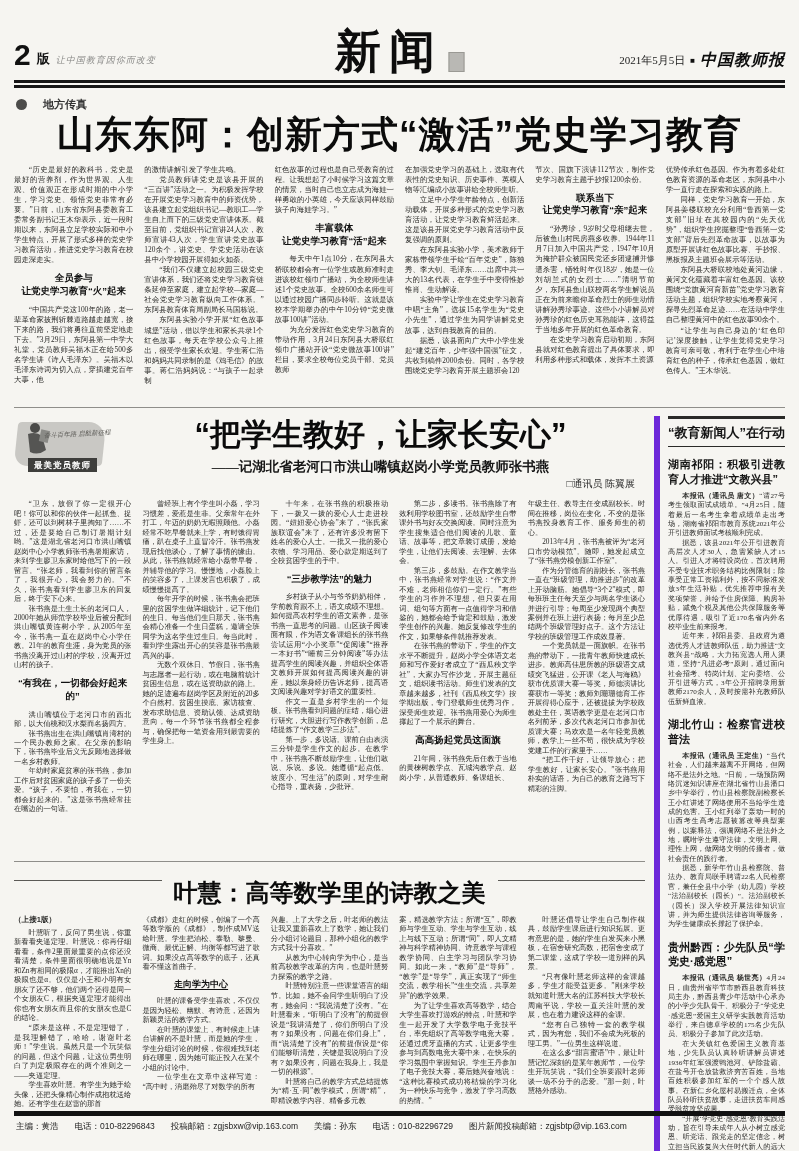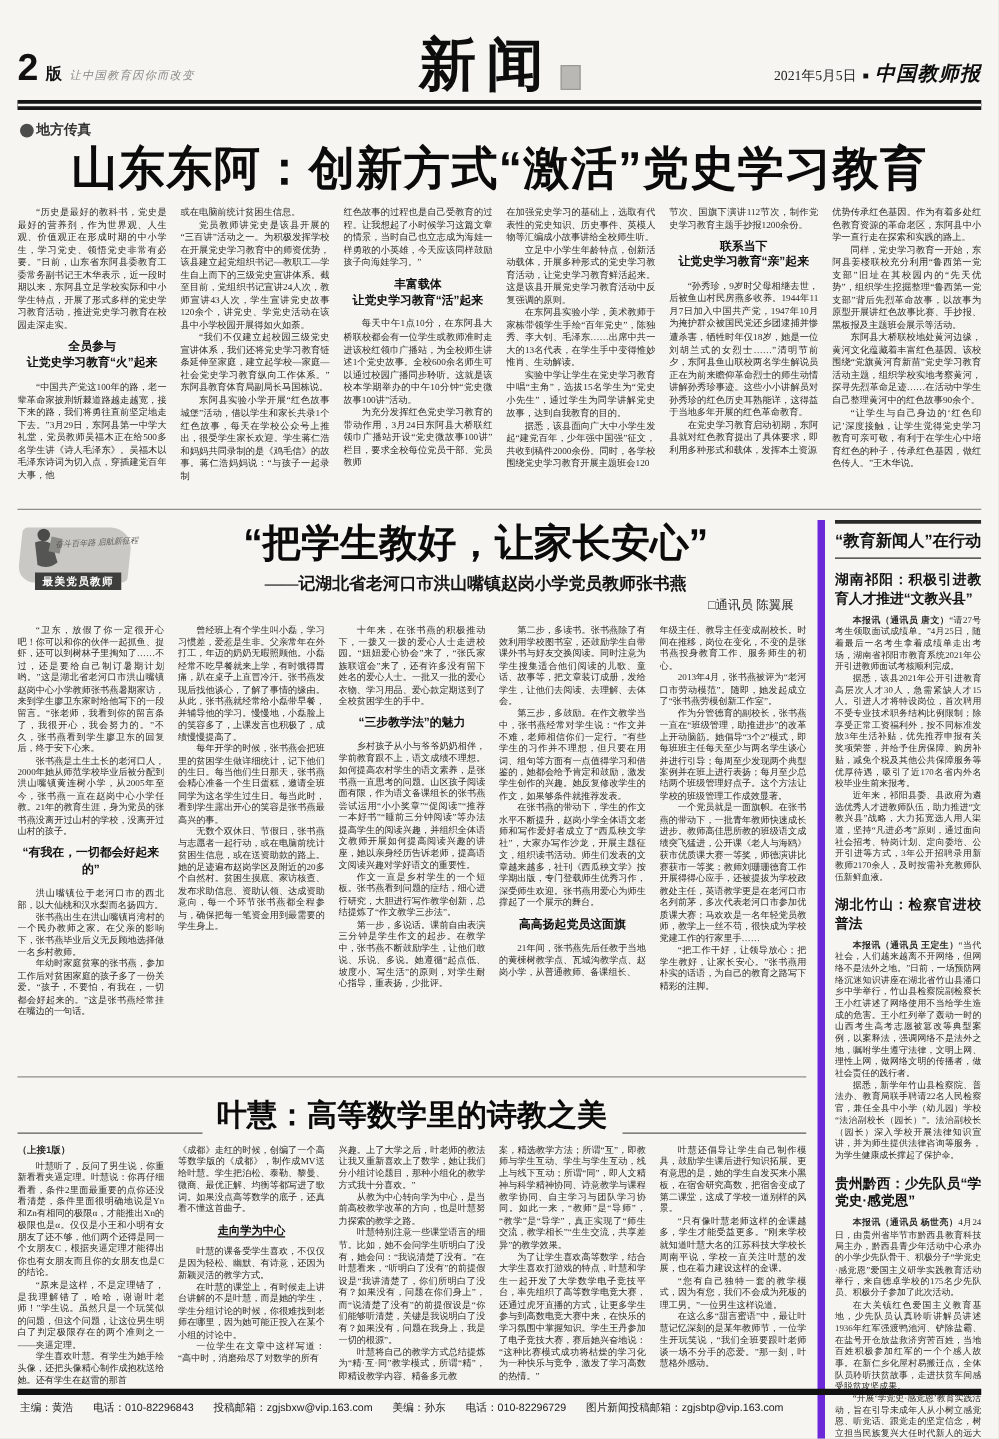--- a/index.html
+++ b/index.html
@@ -17,21 +17,21 @@
   .slogan{font-style:italic;font-size:9px;color:#8a8a88;padding-bottom:3px;letter-spacing:1px;}
   .mh-center{position:absolute;left:50%;transform:translateX(-50%);bottom:0;display:flex;align-items:flex-end;gap:5px;}
   .masthead-title{font:700 46px/0.95 "Liberation Serif","DejaVu Serif",serif;letter-spacing:8px;color:#0d0d0d;}
   .masthead-seal{width:14px;height:18px;background:#b9b8b4;border:1px solid #9a9994;margin-bottom:2px;}
   .mh-right{position:absolute;right:0;bottom:6px;display:flex;align-items:center;gap:5px;}
   .issue-date{font-size:11px;color:#222;}
   .paper-logo{font-size:8px;color:#111;}
   .paper-name{font:700 16px/1 "Liberation Serif","DejaVu Serif",serif;font-style:italic;color:#0d0d0d;letter-spacing:1px;}
   .header-rule{height:3px;background:#161616;margin-top:6px;border-bottom:2px solid #f6f5f1;box-shadow:0 3px 0 #161616;}
   
-  .kicker{display:flex;align-items:center;gap:2px;margin:14px 0 0 2px;}
+  .kicker{display:flex;align-items:center;gap:16px;margin:14px 0 0 2px;}
   .kicker-icon{width:11px;height:11px;border-radius:50%;background:#4c4c4a;display:inline-block;}
   .kicker-label{font:700 11px/1 "Liberation Sans","DejaVu Sans",sans-serif;color:#333;}
   .a1-title{text-align:center;font:900 37px/1.15 "Liberation Sans","DejaVu Sans",sans-serif;color:#0b0b0b;margin:4px 0 8px 0;letter-spacing:1px;}
   .byline{text-align:center;font-size:10.5px;color:#2c2c2c;margin-bottom:10px;}
   .cols{display:flex;gap:11px;overflow:hidden;}
   .col{flex:1 1 0;overflow:hidden;text-align:justify;}
   .col p{margin:0;font-size:7.4px;line-height:1.36;text-indent:2em;color:#2b2b29;}
   .col p.ni{text-indent:0;}
   .col p.note{text-indent:0;font-weight:700;font-family:"Liberation Sans","DejaVu Sans",sans-serif;font-size:7.6px;margin-bottom:3px;}
   .col h3{font:700 9.5px/1.35 "Liberation Sans","DejaVu Sans",sans-serif;text-align:center;margin:7px 0;white-space:pre-line;color:#111;text-indent:0;}
@@ -49,21 +49,21 @@
   .badge-figure{position:absolute;left:8px;top:2px;}
   .badge-ribbon{position:absolute;left:30px;top:12px;font-style:italic;font-size:6.5px;color:#5d5c58;white-space:nowrap;transform:rotate(-3deg);}
   .badge-label{position:absolute;left:14px;bottom:2px;background:#3e3e3c;color:#fff;font:700 8.5px/1 "Liberation Sans","DejaVu Sans",sans-serif;padding:3px 6px;letter-spacing:1px;}
   .a2-titles{flex:1;text-align:center;}
   .a2-title{font:900 31px/1.1 "Liberation Sans","DejaVu Sans",sans-serif;color:#0b0b0b;margin:0;}
   .a2-subtitle{font:700 13.5px/1.3 "Liberation Serif","DejaVu Serif",serif;color:#161616;margin-top:6px;}
   .a2-byline{text-align:right;font-size:10px;color:#2c2c2c;margin:2px 10px 8px 0;}
   .a2-cols{height:352px;}
   .a2-cols p{font-size:7.3px;line-height:1.3;}
   
-  .a3-title-row{display:flex;align-items:flex-end;gap:12px;margin:18px 0 8px 0;}
+  .a3-title-row{display:flex;align-items:flex-start;gap:12px;margin:18px 0 8px 0;}
   .a3-rule{flex:1;border-top:1.5px solid #5b5a56;}
   .a3-title{font:900 24px/1.1 "Liberation Sans","DejaVu Sans",sans-serif;color:#0b0b0b;white-space:nowrap;}
   .a3-cols{height:214px;}
   .a3-cols p{font-size:7.3px;line-height:1.31;}
   .a3-cols h3{font-size:9px;margin:6px 0;}
   
   .sb-header{border-top:3px solid #2a2a28;border-bottom:1px solid #2a2a28;text-align:center;
     font:700 13px/1.2 "Liberation Sans","DejaVu Sans",sans-serif;color:#141414;padding:6px 0;margin-bottom:6px;}
   .sb-item h4{font:700 11px/1.35 "Liberation Sans","DejaVu Sans",sans-serif;color:#141414;margin:10px 0 5px 0;text-align:justify;}
   .sb-item p{margin:0;font-size:7.1px;line-height:1.32;text-indent:2em;text-align:justify;color:#2b2b29;}
@@ -103,21 +103,21 @@
     </div>
     <h1 class="a1-title">山东东阿：创新方式“激活”党史学习教育</h1>
     <div class="cols a1-cols">
         <div class="col">
           <p>“历史是最好的教科书，党史是最好的营养剂，作为世界观、人生观、价值观正在形成时期的中小学生，学习党史、领悟党史非常有必要。”日前，山东省东阿县委教育工委常务副书记王木华表示，近一段时期以来，东阿县立足学校实际和中小学生特点，开展了形式多样的党史学习教育活动，推进党史学习教育在校园走深走实。</p>
           <h3>全员参与
 让党史学习教育“火”起来</h3>
           <p>“中国共产党这100年的路，老一辈革命家披荆斩棘道路越走越宽，接下来的路，我们将勇往直前坚定地走下去。”3月29日，东阿县第一中学大礼堂，党员教师吴福木正在给500多名学生讲《诗人毛泽东》。吴福木以毛泽东诗词为切入点，穿插建党百年大事，他</p>
         </div>
         <div class="col">
-          <p class="ni">或在电脑前统计贫困生信息。</p>
+          <p class="ni">的激情讲解引发了学生共鸣。</p>
           <p>党员教师讲党史是该县开展的“三百讲”活动之一。为积极发挥学校在开展党史学习教育中的师资优势，该县建立起党组织书记—教职工—学生自上而下的三级党史宣讲体系。截至目前，党组织书记宣讲24人次，教师宣讲43人次，学生宣讲党史故事120余个，讲党史、学党史活动在该县中小学校园开展得如火如荼。</p>
           <p>“我们不仅建立起校园三级党史宣讲体系，我们还将党史学习教育链条延伸至家庭，建立起学校—家庭—社会党史学习教育纵向工作体系。”东阿县教育体育局副局长马国栋说。</p>
           <p>东阿县实验小学开展“红色故事城堡”活动，借以学生和家长共录1个红色故事，每天在学校公众号上推出，很受学生家长欢迎。学生蒋仁浩和妈妈共同录制的是《鸡毛信》的故事。蒋仁浩妈妈说：“与孩子一起录制</p>
         </div>
         <div class="col">
           <p class="ni">红色故事的过程也是自己受教育的过程。让我想起了小时候学习这篇文章的情景，当时自己也立志成为海娃一样勇敢的小英雄，今天应该同样鼓励孩子向海娃学习。”</p>
           <h3>丰富载体
 让党史学习教育“活”起来</h3>
           <p>每天中午1点10分，在东阿县大桥联校都会有一位学生或教师准时走进该校红领巾广播站，为全校师生讲述1个党史故事。全校600余名师生可以通过校园广播同步聆听。这就是该校本学期举办的中午10分钟“党史微故事100讲”活动。</p>
           <p>为充分发挥红色党史学习教育的带动作用，3月24日东阿县大桥联红领巾广播站开设“党史微故事100讲”栏目，要求全校每位党员干部、党员教师</p>

